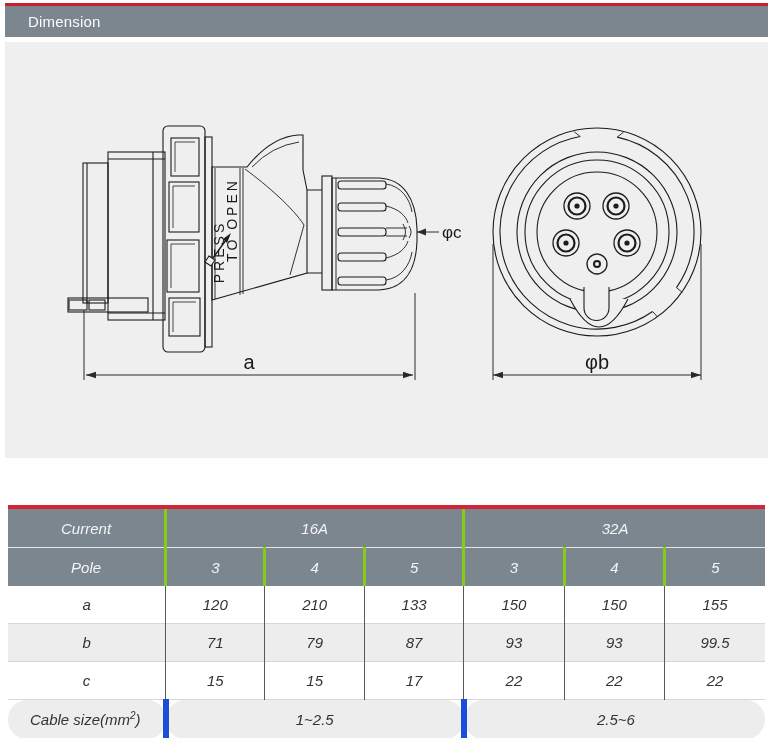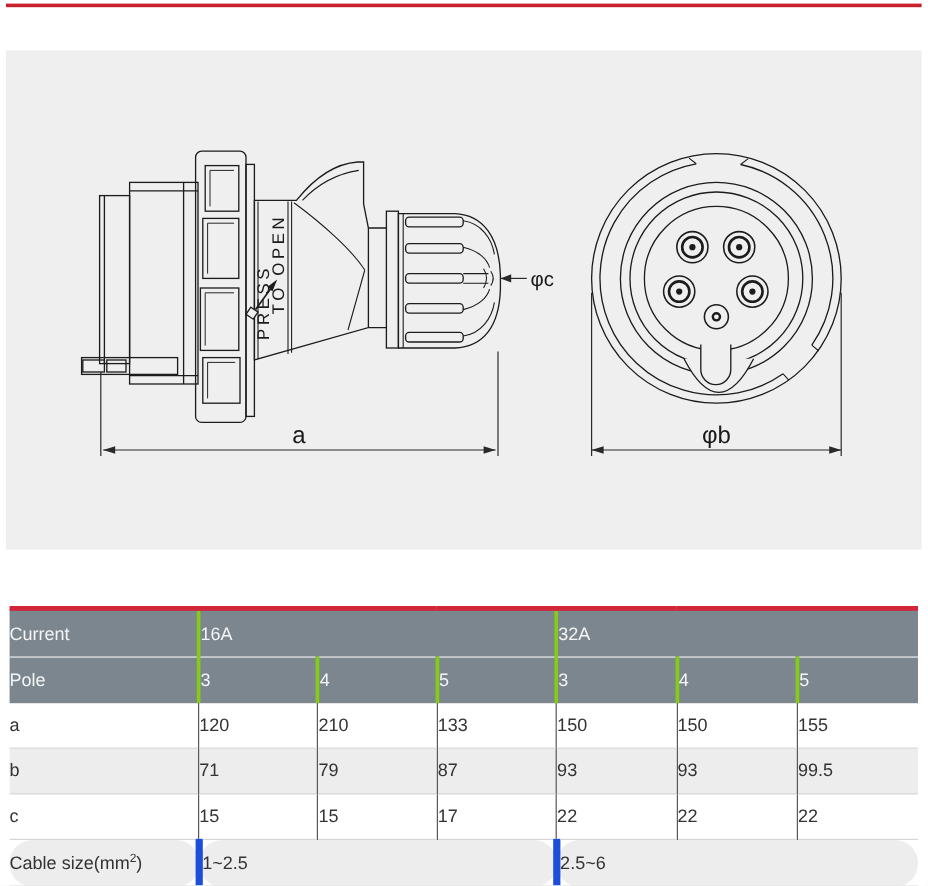--- a/index.html
+++ b/index.html
@@ -13,38 +13,41 @@
     color:#fbfcfc;font-size:15px;line-height:31px;padding-left:23px;box-sizing:border-box;
     letter-spacing:.2px;
   }
   .panel{position:absolute;left:5px;top:42px;width:763px;height:416px;background:#efefef;}
   .panel svg{display:block;}
 
   .spec-table{position:absolute;left:8px;top:505px;width:757px;}
   table{border-collapse:collapse;table-layout:fixed;width:757px;
         border-top:4px solid #d32438;border-bottom:2px solid #4b4f54;font-size:15px;color:#333;}
   col.c0{width:157px;}col.c1,col.c2,col.c3{width:99px;}col.c4,col.c5,col.c6{width:100px;}
-  td{text-align:left;padding:0;height:38px;vertical-align:middle;}
+  td{text-align:center;padding:0;height:38px;vertical-align:middle;font-style:italic;}
   tr.hdr td{background:#7c868e;color:#f3f5f6;}
   tr.hdr1 td{border-bottom:1px solid #e3e5e7;}
   td.vdark{border-left:3px solid #84cc16;}
   tr.body-row td{height:37px;}
   tr.body-row td.val{border-left:1px solid #55585c;}
   tr.sep td{border-top:1px solid #d6d6d6;}
   tr.alt td{background:#ededed;}
   tr.cable td{height:38px;border-radius:19px;}
   tr.cable td.vdark{border-left:6px solid #1d4ed8;}
   sup{font-size:10px;}
 </style>
 </head>
 <body>
 
 <div class="page">
 
   <div class="top-line"></div>
+  <div class="section-bar">
+    <span>Dimension</span>
+  </div>
 
   <div class="panel">
     <svg width="763" height="416" viewBox="0 0 763 416">
       <g stroke="#1c1c1c" stroke-width="1.1" fill="none">
 
         <rect x="78" y="121" width="25" height="140"></rect>
         <path d="M 82 121 V 261"></path>
 
         <rect x="63" y="256" width="80" height="14"></rect>
         <rect x="64" y="258" width="18" height="10"></rect>

